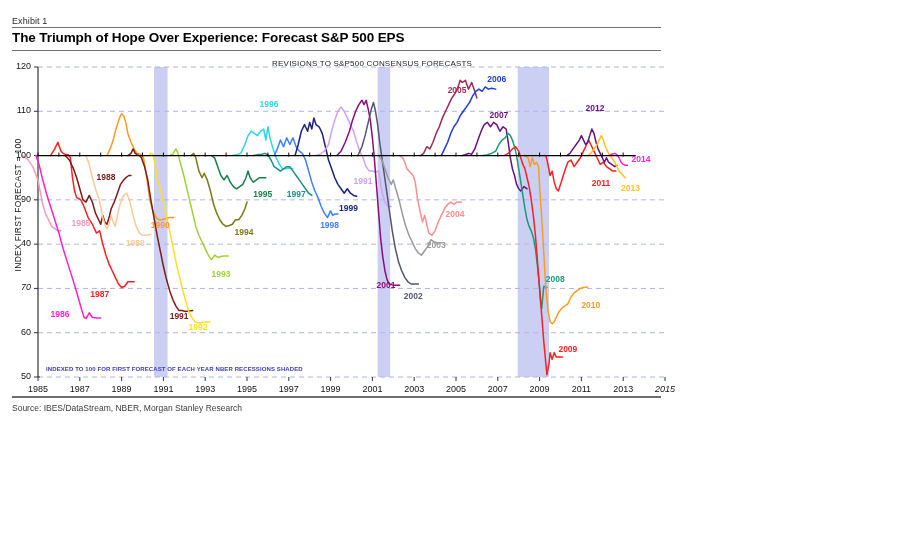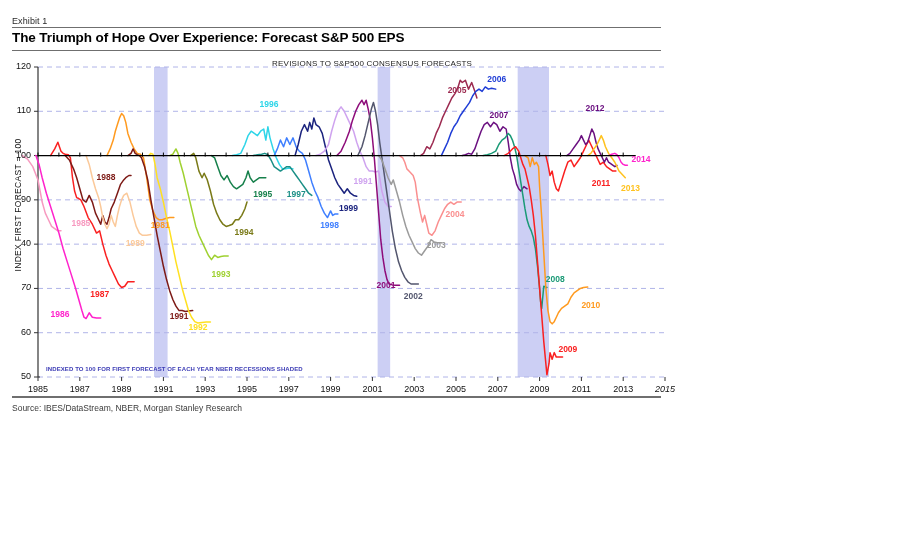--- a/index.html
+++ b/index.html
@@ -164,21 +164,21 @@
         <div class="xtick" style="left: 563.4px; top: 332px;">2011</div>
         <div class="xtick" style="left: 605.2px; top: 332px;">2013</div>
         <div class="xtick" style="left: 647px; top: 332px; font-style: italic;">2015</div>
       </div>
     <div id="label-layer">
         <div class="slabel" style="left: 71.44px; top: 166.214px; color: rgb(247, 154, 192);">1985</div>
         <div class="slabel" style="left: 50.54px; top: 257px; color: rgb(255, 34, 204);">1986</div>
         <div class="slabel" style="left: 90.25px; top: 237.071px; color: rgb(250, 32, 32);">1987</div>
         <div class="slabel" style="left: 96.52px; top: 119.714px; color: rgb(125, 26, 22);">1988</div>
         <div class="slabel" style="left: 125.78px; top: 186.143px; color: rgb(251, 201, 154);">1989</div>
-        <div class="slabel" style="left: 150.86px; top: 168.429px; color: rgb(255, 154, 31);">1981</div>
+        <div class="slabel" style="left: 150.86px; top: 168.429px; color: rgb(255, 154, 31);">1990</div>
         <div class="slabel" style="left: 169.67px; top: 259.214px; color: rgb(125, 26, 22);">1991</div>
         <div class="slabel" style="left: 188.48px; top: 270.286px; color: rgb(255, 224, 32);">1992</div>
         <div class="slabel" style="left: 211.47px; top: 217.143px; color: rgb(159, 209, 48);">1993</div>
         <div class="slabel" style="left: 234.46px; top: 175.071px; color: rgb(122, 122, 24);">1994</div>
         <div class="slabel" style="left: 253.27px; top: 137.429px; color: rgb(22, 128, 75);">1995</div>
         <div class="slabel" style="left: 259.54px; top: 46.6429px; color: rgb(46, 213, 232);">1996</div>
         <div class="slabel" style="left: 286.71px; top: 137.429px; color: rgb(26, 143, 134);">1997</div>
         <div class="slabel" style="left: 320.15px; top: 168.429px; color: rgb(63, 127, 255);">1998</div>
         <div class="slabel" style="left: 338.96px; top: 150.714px; color: rgb(27, 35, 126);">1999</div>
         <div class="slabel" style="left: 353.59px; top: 124.143px; color: rgb(207, 163, 239);">1991</div>

